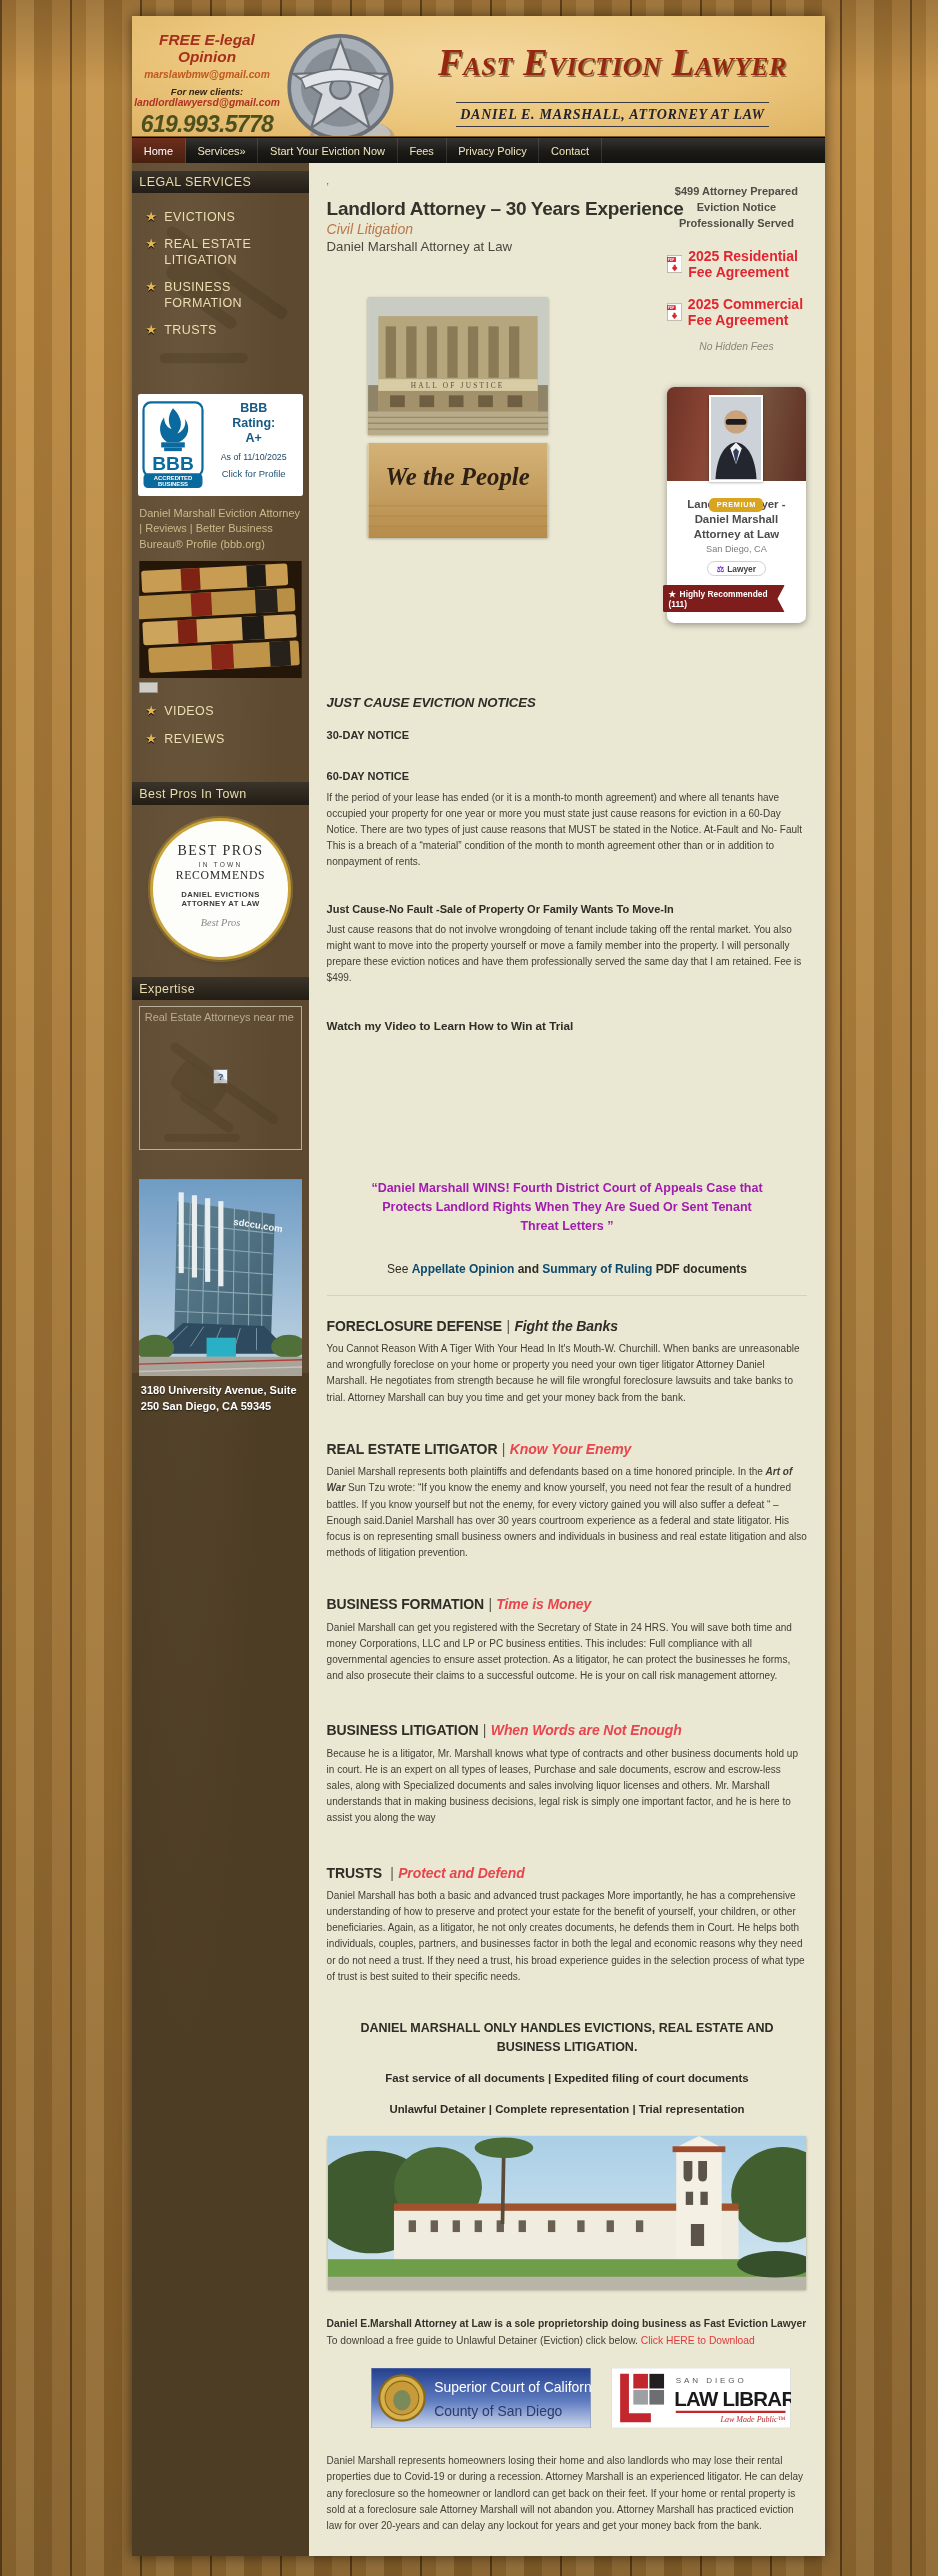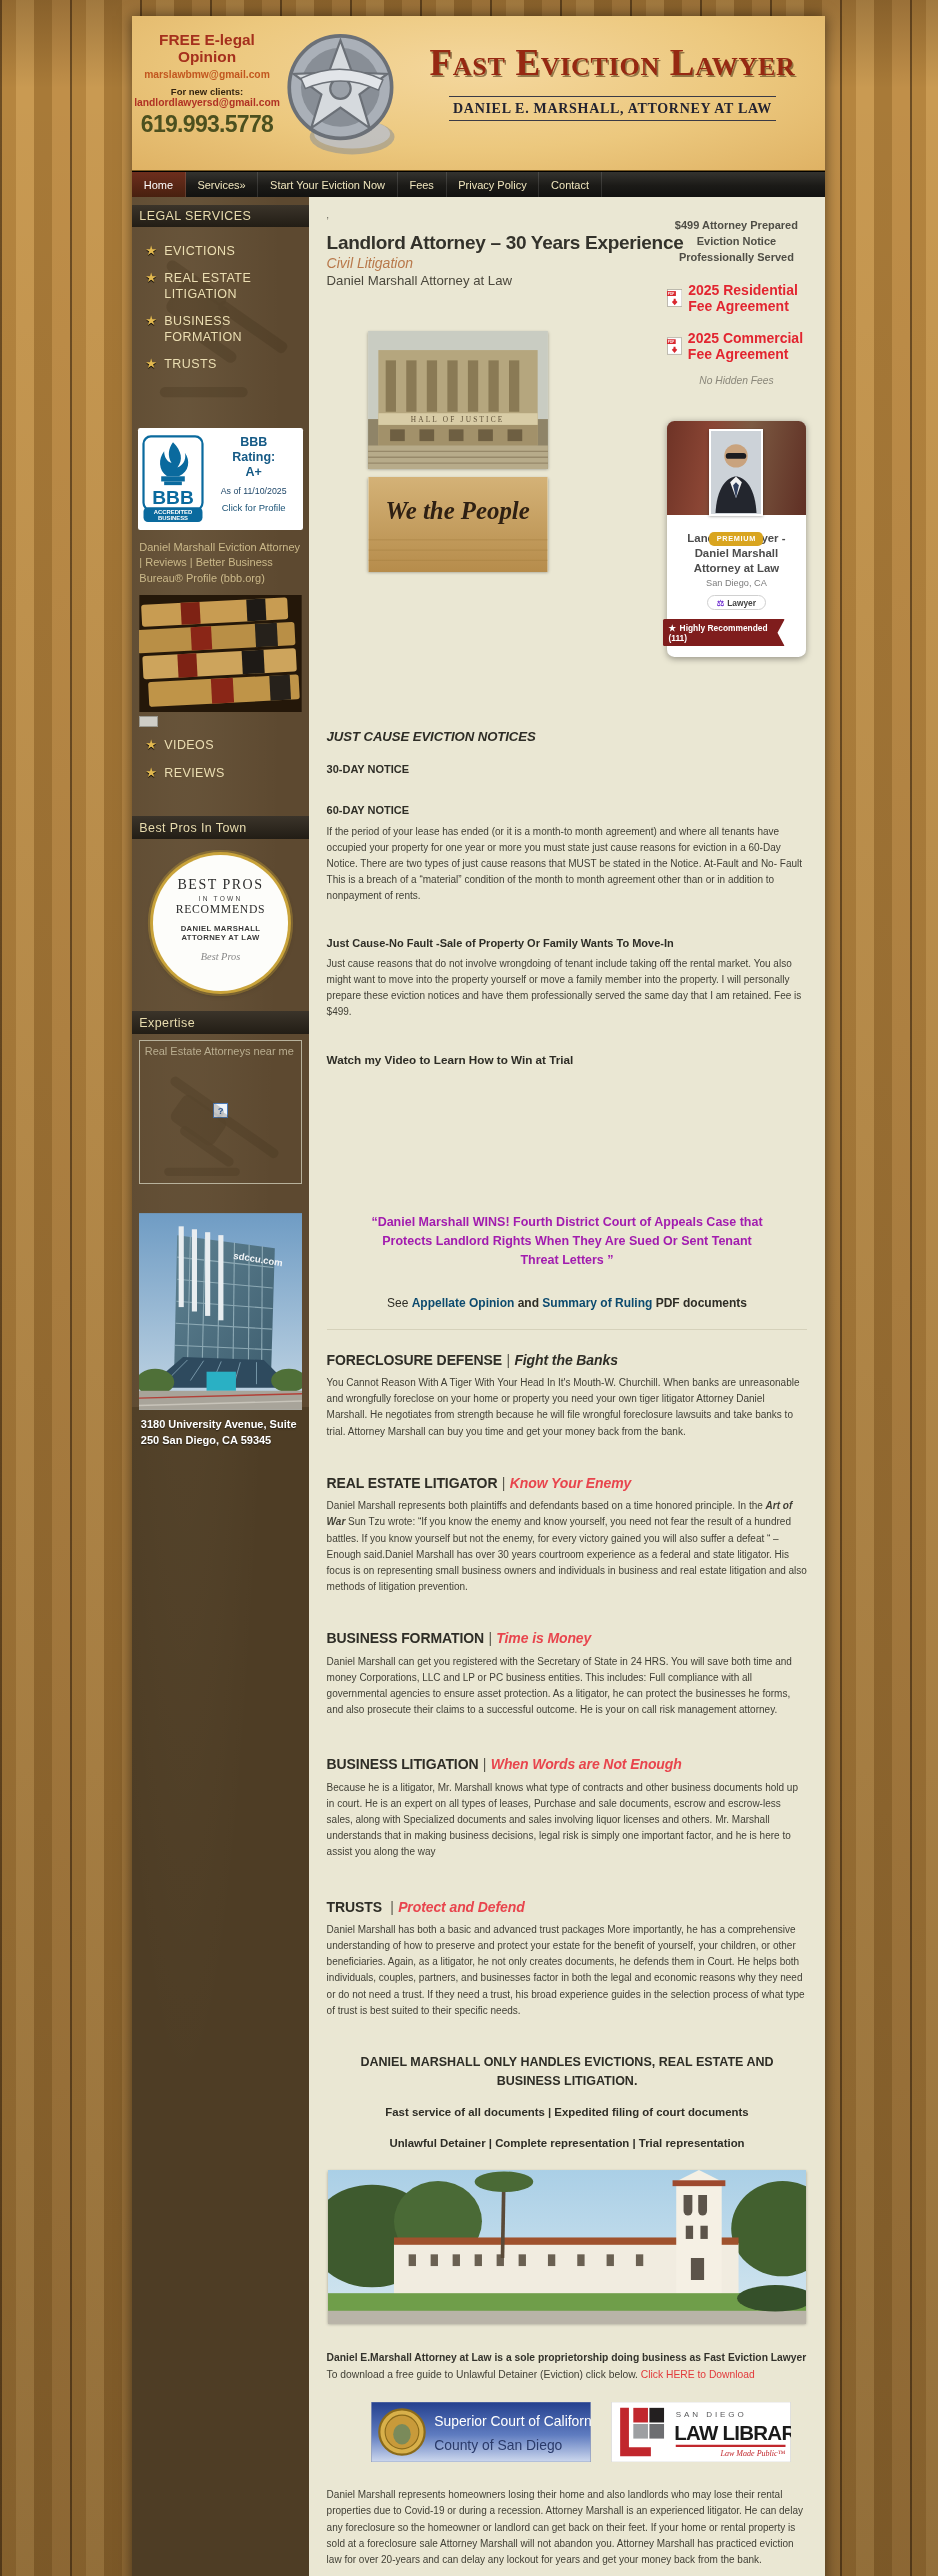--- a/index.html
+++ b/index.html
@@ -10,40 +10,41 @@
     background:
       linear-gradient(180deg, rgba(40,20,5,.25), rgba(0,0,0,0) 88px, rgba(30,15,5,.18) 60%, rgba(20,10,2,.3)),
       repeating-linear-gradient(90deg, rgba(20,8,0,.45) 0 2.2px, rgba(0,0,0,0) 2.2px 70px),
       repeating-linear-gradient(90deg, #b5853f 0 16px, #c99a52 16px 34px, #a87a38 34px 52px, #c08f49 52px 70px),
       #b5853f;
   }
   .page { width:693px; margin:16px 0 0 132px; position:relative; box-shadow:0 0 13.2px rgba(0,0,0,.55); }
 
   
   .header {
-    height:155px; position:relative; overflow:hidden;
+    height:121px; position:relative; overflow:hidden;
     background: radial-gradient(ellipse at 50% 35%, #f4d79d 0%, #ecc87e 55%, #dfb264 100%);
     border-bottom:0.7px solid #7a5a22;
+    font-style:italic;
   }
   .hdr-left { position:absolute; left:0; top:14.7px; width:150px; text-align:center; }
   .free-op { color:#a5301d; font-weight:bold; font-size:15.4px; line-height:1.15; }
   .email1 { color:#c2571f; font-weight:bold; font-size:10.3px; margin-top:2.9px; display:block; }
   .newcli { color:#352510; font-weight:bold; font-size:9.5px; margin-top:5.9px; display:block; }
   .email2 { color:#b03224; font-weight:bold; font-size:10.3px; display:block; }
   .phone  { color:#4c501f; font-weight:bold; font-size:23px; letter-spacing:-0.7px; margin-top:2.9px; display:block; }
   .badge-wrap { position:absolute; left:147px; top:11px; width:128px; height:132px; }
   .hdr-title-wrap { position:absolute; left:277px; top:28px; width:407px; text-align:center; }
   .site-title {
     font-family:"Liberation Serif", serif; font-variant:small-caps; font-weight:bold;
     font-size:37px; color:#962812; letter-spacing:0.7px; line-height:1;
     text-shadow:1.5px 1.5px 0 rgba(70,45,15,.55);
     white-space:nowrap;
   }
   .site-sub {
-    display:inline-block; margin-top:15px; padding:3.7px 4.4px;
+    display:inline-block; margin-top:21px; padding:3.7px 4.4px;
     border-top:1.5px solid #3a3a45; border-bottom:1.5px solid #3a3a45;
     font-family:"Liberation Serif", serif; font-weight:bold; font-size:14px; color:#232330; letter-spacing:0.7px;
     white-space:nowrap;
   }
 
   
   .nav { height:26.4px; display:flex; background:linear-gradient(#34332f, #1b1a17 55%, #121210); border-top:0.7px solid #000; }
   .nav-item {
     padding:0 11.7px; line-height:26.4px; font-size:11px; color:#efe5bd; cursor:pointer;
     border-right:0.7px solid rgba(255,255,255,.12); white-space:nowrap;
@@ -306,21 +307,21 @@
       </ul>
 
       <div style="height:10.3px;"></div>
       <div class="sb-bar">Best Pros In Town</div>
 
       <div class="bp-badge-wrap">
         <div class="bp-circle">
           <div class="bp1">BEST PROS</div>
           <div class="bp2">IN TOWN</div>
           <div class="bp3">RECOMMENDS</div>
-          <div class="bp-name">DANIEL MARSHALL</div>
+          <div class="bp-name">DANIEL EVICTIONS</div>
           <div class="bp-name" style="margin-top:0.7px;">ATTORNEY AT LAW</div>
           <div class="bp-sig">Best Pros</div>
         </div>
       </div>
 
       <div class="sb-bar">Expertise</div>
 
       <div class="broken-box">
         <span class="broken-alt">Real Estate Attorneys near me</span>
         <span class="q-icon">?</span>

